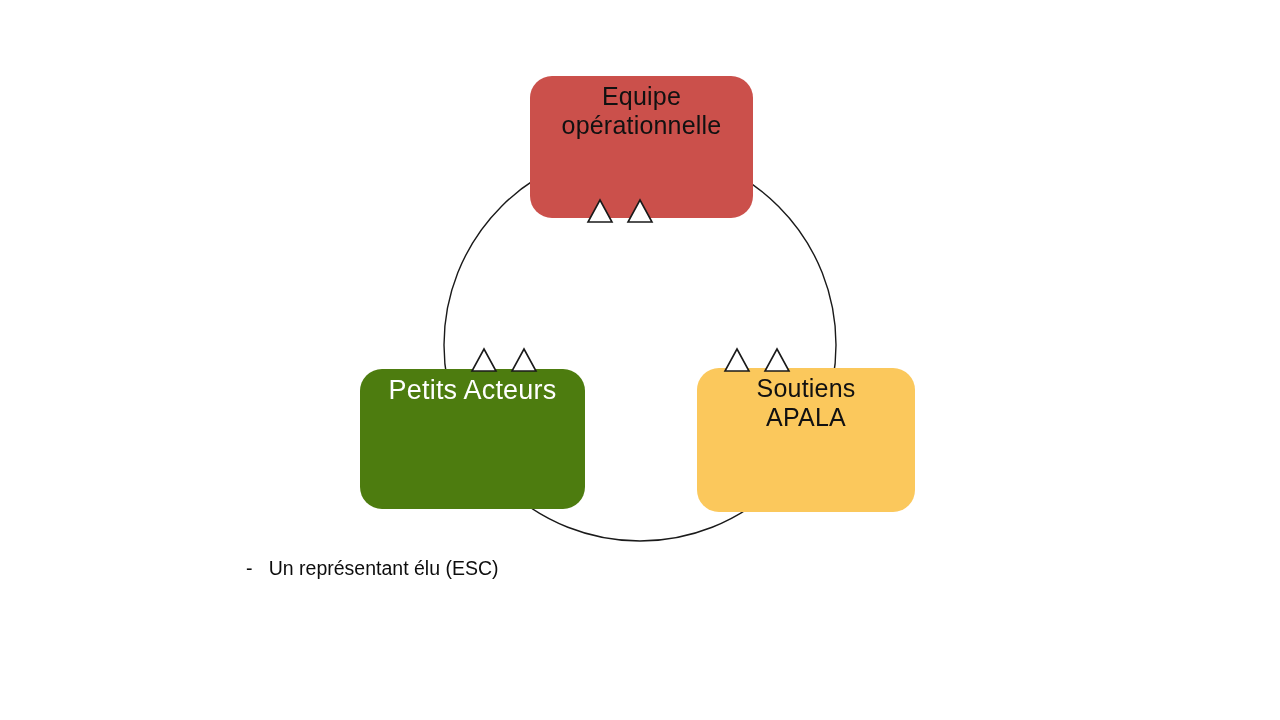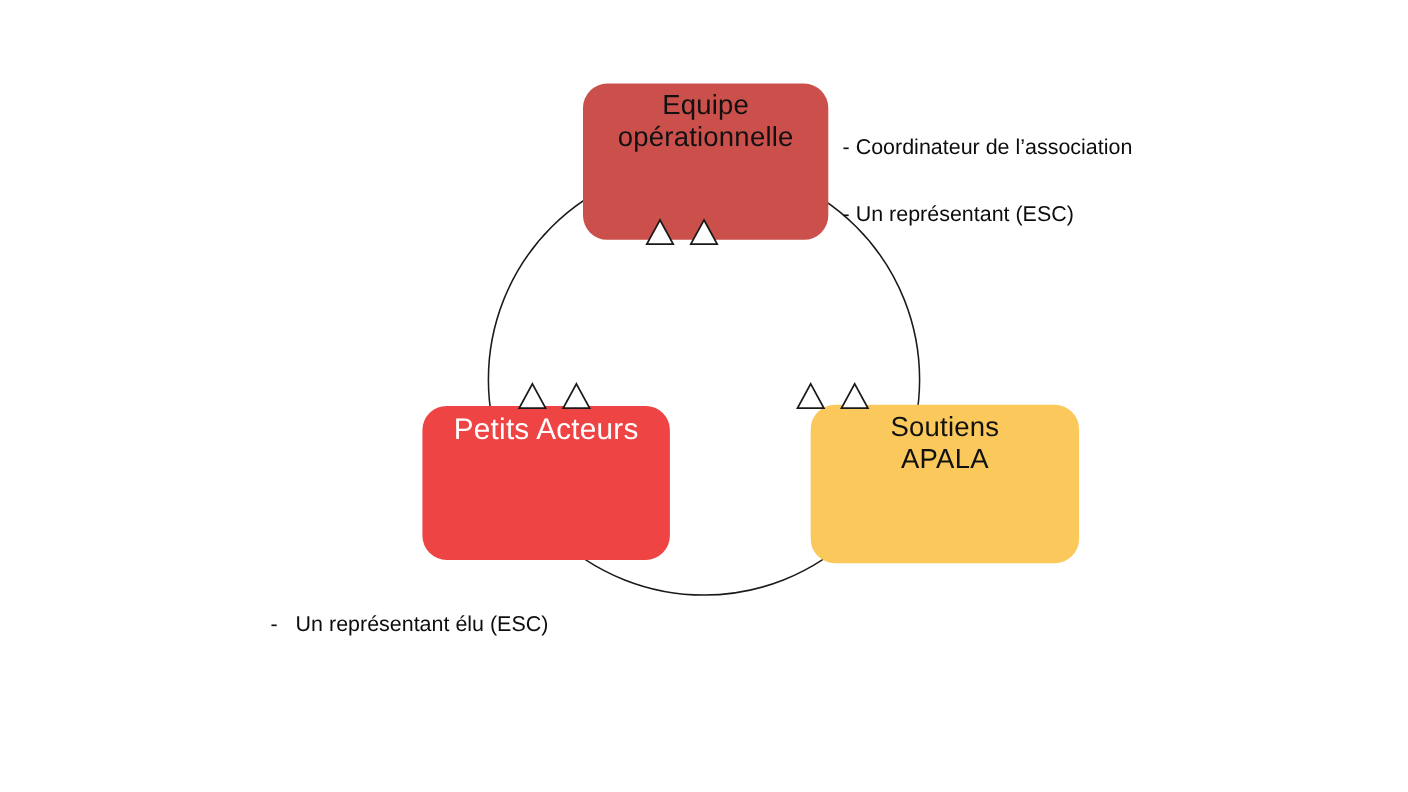--- a/index.html
+++ b/index.html
@@ -70,24 +70,23 @@
     background: #22334d;
   }
   #node-petits .node-label {
     color: #ffffff;
     font-size: 27px;
   }
 
   #node-soutiens {
     left: 697px;
     top: 368px;
-    width: 244px;
+    width: 218px;
     height: 144px;
     background: #fbc85c;
-    margin-left: 40px;
   }
   #node-soutiens .node-label {
     color: #111111;
     font-size: 25px;
   }
 
   
   .tri-pair {
     position: absolute;
     z-index: 4;
@@ -154,21 +153,21 @@
   </div>
   <div class="tri-pair" id="tri-equipe">
     <svg class="tri" width="28" height="26" viewBox="0 0 28 26">
       <polygon points="14,2 26,24 2,24" fill="#ffffff" stroke="#1a1a1a" stroke-width="1.6" stroke-linejoin="miter"></polygon>
     </svg>
     <svg class="tri" width="28" height="26" viewBox="0 0 28 26">
       <polygon points="14,2 26,24 2,24" fill="#ffffff" stroke="#1a1a1a" stroke-width="1.6" stroke-linejoin="miter"></polygon>
     </svg>
   </div>
 
-  <div class="node" id="node-petits" style="background: #ef4444; margin-left: 24px;">
+  <div class="node" id="node-petits" style="background: #4d7c0f;">
     <span class="node-label" style="color: rgb(255, 255, 255);">Petits Acteurs</span>
   </div>
   <div class="tri-pair" id="tri-petits">
     <svg class="tri" width="28" height="26" viewBox="0 0 28 26">
       <polygon points="14,2 26,24 2,24" fill="#ffffff" stroke="#1a1a1a" stroke-width="1.6" stroke-linejoin="miter"></polygon>
     </svg>
     <svg class="tri" width="28" height="26" viewBox="0 0 28 26">
       <polygon points="14,2 26,24 2,24" fill="#ffffff" stroke="#1a1a1a" stroke-width="1.6" stroke-linejoin="miter"></polygon>
     </svg>
   </div>
@@ -179,23 +178,19 @@
   </div>
   <div class="tri-pair" id="tri-soutiens">
     <svg class="tri" width="28" height="26" viewBox="0 0 28 26">
       <polygon points="14,2 26,24 2,24" fill="#ffffff" stroke="#1a1a1a" stroke-width="1.6" stroke-linejoin="miter"></polygon>
     </svg>
     <svg class="tri" width="28" height="26" viewBox="0 0 28 26">
       <polygon points="14,2 26,24 2,24" fill="#ffffff" stroke="#1a1a1a" stroke-width="1.6" stroke-linejoin="miter"></polygon>
     </svg>
   </div>
 
-  <div class="annot" id="annot-equipe">
-    <span class="annot-line">- Coordinateur de l’association</span>
-    <span class="annot-line">- Un représentant (ESC)</span>
-  </div>
 
 
   <div class="annot" id="annot-petits">
     <span class="annot-hang">-&nbsp;&nbsp;&nbsp;Un représentant élu (ESC)</span>
   </div>
 
 </div>
 
 </body></html>

